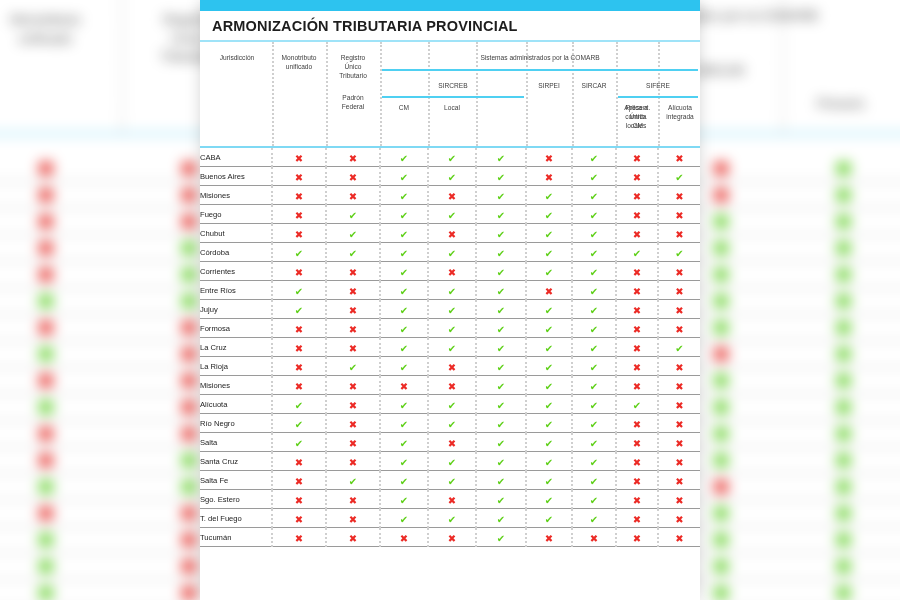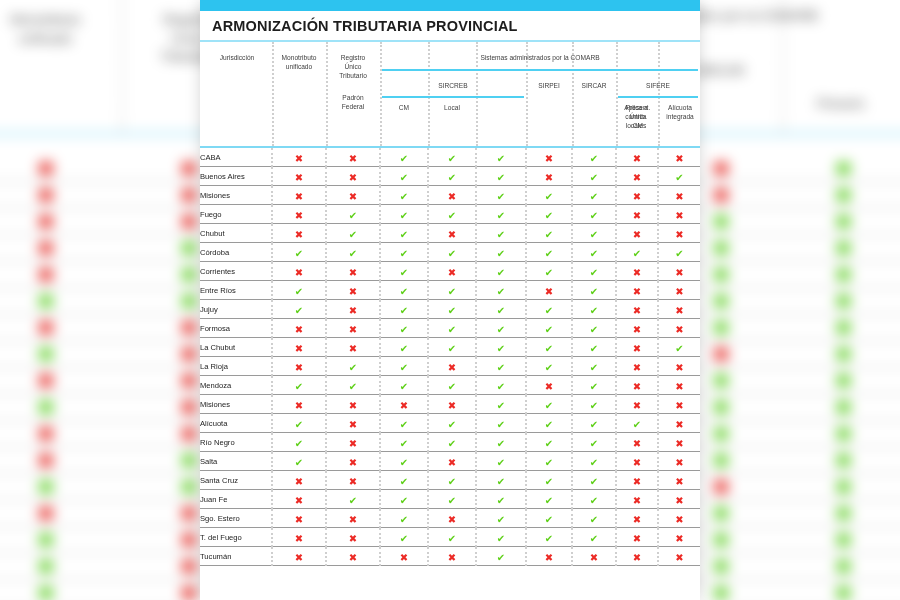--- a/index.html
+++ b/index.html
@@ -434,21 +434,21 @@
             <td class="mk"><span class="mark no">✖</span></td>
             <td class="mk"><span class="mark ok">✔</span></td>
             <td class="mk"><span class="mark ok">✔</span></td>
             <td class="mk"><span class="mark ok">✔</span></td>
             <td class="mk"><span class="mark ok">✔</span></td>
             <td class="mk"><span class="mark ok">✔</span></td>
             <td class="mk"><span class="mark no">✖</span></td>
             <td class="mk nodot"><span class="mark no">✖</span></td>
           </tr>
           <tr class="datarow rowline">
-            <td class="jur">La Chubut</td>
+            <td class="jur">La Cruz</td>
             <td class="mk"><span class="mark no">✖</span></td>
             <td class="mk"><span class="mark no">✖</span></td>
             <td class="mk"><span class="mark ok">✔</span></td>
             <td class="mk"><span class="mark ok">✔</span></td>
             <td class="mk"><span class="mark ok">✔</span></td>
             <td class="mk"><span class="mark ok">✔</span></td>
             <td class="mk"><span class="mark ok">✔</span></td>
             <td class="mk"><span class="mark no">✖</span></td>
             <td class="mk nodot"><span class="mark ok">✔</span></td>
           </tr>
@@ -458,32 +458,20 @@
             <td class="mk"><span class="mark ok">✔</span></td>
             <td class="mk"><span class="mark ok">✔</span></td>
             <td class="mk"><span class="mark no">✖</span></td>
             <td class="mk"><span class="mark ok">✔</span></td>
             <td class="mk"><span class="mark ok">✔</span></td>
             <td class="mk"><span class="mark ok">✔</span></td>
             <td class="mk"><span class="mark no">✖</span></td>
             <td class="mk nodot"><span class="mark no">✖</span></td>
           </tr>
           <tr class="datarow rowline">
-            <td class="jur">Mendoza</td>
-            <td class="mk"><span class="mark ok">✔</span></td>
-            <td class="mk"><span class="mark ok">✔</span></td>
-            <td class="mk"><span class="mark ok">✔</span></td>
-            <td class="mk"><span class="mark ok">✔</span></td>
-            <td class="mk"><span class="mark ok">✔</span></td>
-            <td class="mk"><span class="mark no">✖</span></td>
-            <td class="mk"><span class="mark ok">✔</span></td>
-            <td class="mk"><span class="mark no">✖</span></td>
-            <td class="mk nodot"><span class="mark no">✖</span></td>
-          </tr>
-          <tr class="datarow rowline">
             <td class="jur">Misiones</td>
             <td class="mk"><span class="mark no">✖</span></td>
             <td class="mk"><span class="mark no">✖</span></td>
             <td class="mk"><span class="mark no">✖</span></td>
             <td class="mk"><span class="mark no">✖</span></td>
             <td class="mk"><span class="mark ok">✔</span></td>
             <td class="mk"><span class="mark ok">✔</span></td>
             <td class="mk"><span class="mark ok">✔</span></td>
             <td class="mk"><span class="mark no">✖</span></td>
             <td class="mk nodot"><span class="mark no">✖</span></td>
@@ -530,21 +518,21 @@
             <td class="mk"><span class="mark no">✖</span></td>
             <td class="mk"><span class="mark ok">✔</span></td>
             <td class="mk"><span class="mark ok">✔</span></td>
             <td class="mk"><span class="mark ok">✔</span></td>
             <td class="mk"><span class="mark ok">✔</span></td>
             <td class="mk"><span class="mark ok">✔</span></td>
             <td class="mk"><span class="mark no">✖</span></td>
             <td class="mk nodot"><span class="mark no">✖</span></td>
           </tr>
           <tr class="datarow rowline">
-            <td class="jur">Juan Fe</td>
+            <td class="jur">Salta Fe</td>
             <td class="mk"><span class="mark no">✖</span></td>
             <td class="mk"><span class="mark ok">✔</span></td>
             <td class="mk"><span class="mark ok">✔</span></td>
             <td class="mk"><span class="mark ok">✔</span></td>
             <td class="mk"><span class="mark ok">✔</span></td>
             <td class="mk"><span class="mark ok">✔</span></td>
             <td class="mk"><span class="mark ok">✔</span></td>
             <td class="mk"><span class="mark no">✖</span></td>
             <td class="mk nodot"><span class="mark no">✖</span></td>
           </tr>

